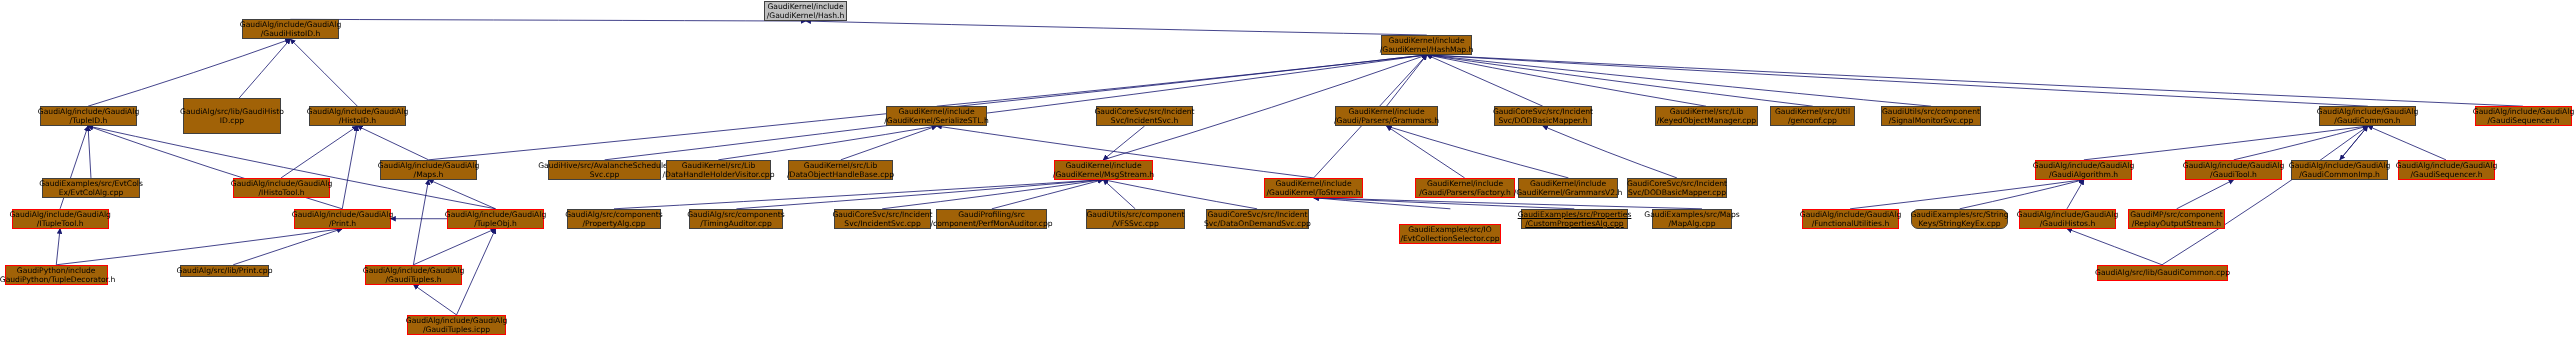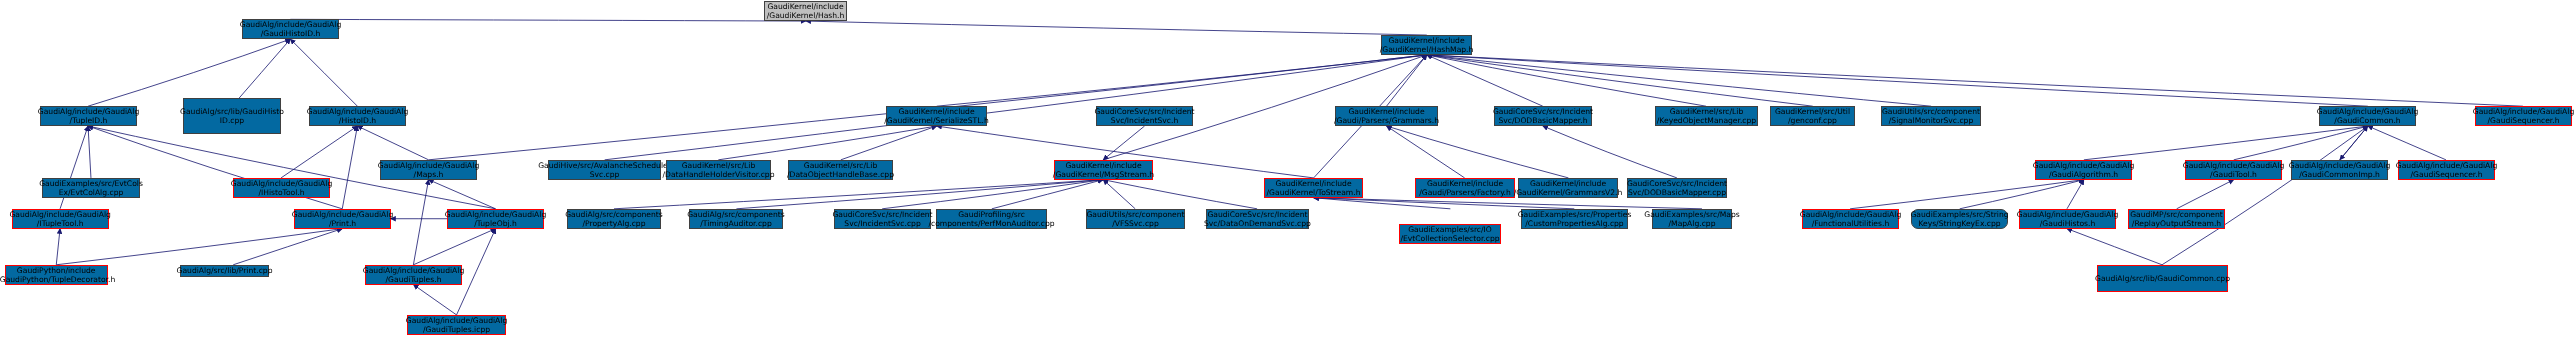--- a/index.html
+++ b/index.html
@@ -12,21 +12,21 @@
     overflow:hidden;
   }
   #edges{position:absolute;left:0;top:0;width:2576px;height:343px;}
   .node{
     position:absolute;
     box-sizing:border-box;
     display:flex;
     align-items:center;
     justify-content:center;
     text-align:center;
-    background:#0369a1;
+    background:#a16207;
     border:0.6px solid #404040;
     color:#000000;
     font-size:7.6px;
     line-height:1.22;
     white-space:pre-line;
     padding:0.6px 1.7px;
     z-index:5;
   }
   .node.red{border:0.6px solid #ff0000;}
   .node.root{background:#bfbfbf;border:0.6px solid #404040;}
@@ -144,21 +144,21 @@
 /DataObjectHandleBase.cpp</div>
       <div class="node" style="left: 886px; top: 106px; width: 101px; height: 20px;">GaudiKernel/include
 /GaudiKernel/SerializeSTL.h</div>
       <div class="node" style="left: 567px; top: 209px; width: 94px; height: 20px;">GaudiAlg/src/components
 /PropertyAlg.cpp</div>
       <div class="node" style="left: 689px; top: 209px; width: 94px; height: 20px;">GaudiAlg/src/components
 /TimingAuditor.cpp</div>
       <div class="node" style="left: 834px; top: 209px; width: 97px; height: 20px;">GaudiCoreSvc/src/Incident
 Svc/IncidentSvc.cpp</div>
       <div class="node" style="left: 936px; top: 209px; width: 111px; height: 20px;">GaudiProfiling/src
-/components/PerfMonAuditor.cpp</div>
+/component/PerfMonAuditor.cpp</div>
       <div class="node" style="left: 1086px; top: 209px; width: 99px; height: 20px;">GaudiUtils/src/component
 /VFSSvc.cpp</div>
       <div class="node" style="left: 1206px; top: 209px; width: 103px; height: 20px;">GaudiCoreSvc/src/Incident
 Svc/DataOnDemandSvc.cpp</div>
       <div class="node" style="left: 1096px; top: 106px; width: 97px; height: 20px;">GaudiCoreSvc/src/Incident
 Svc/IncidentSvc.h</div>
       <div class="node red" style="left: 1054px; top: 160px; width: 99px; height: 20px;">GaudiKernel/include
 /GaudiKernel/MsgStream.h</div>
       <div class="node red" style="left: 1264px; top: 178px; width: 99px; height: 20px;">GaudiKernel/include
 /GaudiKernel/ToStream.h</div>
@@ -173,21 +173,21 @@
       <div class="node" style="left: 1627px; top: 178px; width: 100px; height: 20px;">GaudiCoreSvc/src/Incident
 Svc/DODBasicMapper.cpp</div>
       <div class="node" style="left: 1655px; top: 106px; width: 103px; height: 20px;">GaudiKernel/src/Lib
 /KeyedObjectManager.cpp</div>
       <div class="node" style="left: 1770px; top: 106px; width: 85px; height: 20px;">GaudiKernel/src/Util
 /genconf.cpp</div>
       <div class="node" style="left: 1881px; top: 106px; width: 100px; height: 20px;">GaudiUtils/src/component
 /SignalMonitorSvc.cpp</div>
       <div class="node red" style="left: 1399px; top: 224px; width: 102px; height: 20px;">GaudiExamples/src/IO
 /EvtCollectionSelector.cpp</div>
-      <div class="node" style="left: 1521px; top: 209px; width: 107px; height: 20px;">GaudiExamples/src/Properties
+      <div class="node" style="left: 1521px; top: 209px; width: 107px; height: 20px; text-decoration: underline;">GaudiExamples/src/Properties
 /CustomPropertiesAlg.cpp</div>
       <div class="node" style="left: 1652px; top: 209px; width: 80px; height: 20px;">GaudiExamples/src/Maps
 /MapAlg.cpp</div>
       <div class="node red" style="left: 1802px; top: 209px; width: 97px; height: 20px;">GaudiAlg/include/GaudiAlg
 /FunctionalUtilities.h</div>
       <div class="node" style="left: 1911px; top: 209px; width: 97px; height: 20px; border-radius: 7px;">GaudiExamples/src/String
 Keys/StringKeyEx.cpp</div>
       <div class="node red" style="left: 2019px; top: 209px; width: 97px; height: 20px;">GaudiAlg/include/GaudiAlg
 /GaudiHistos.h</div>
       <div class="node red" style="left: 2128px; top: 209px; width: 97px; height: 20px;">GaudiMP/src/component
@@ -197,16 +197,16 @@
       <div class="node red" style="left: 2185px; top: 160px; width: 97px; height: 20px;">GaudiAlg/include/GaudiAlg
 /GaudiTool.h</div>
       <div class="node" style="left: 2291px; top: 160px; width: 97px; height: 20px;">GaudiAlg/include/GaudiAlg
 /GaudiCommonImp.h</div>
       <div class="node red" style="left: 2398px; top: 160px; width: 97px; height: 20px;">GaudiAlg/include/GaudiAlg
 /GaudiSequencer.h</div>
       <div class="node" style="left: 2319px; top: 106px; width: 97px; height: 20px;">GaudiAlg/include/GaudiAlg
 /GaudiCommon.h</div>
       <div class="node red" style="left: 2475px; top: 106px; width: 97px; height: 20px;">GaudiAlg/include/GaudiAlg
 /GaudiSequencer.h</div>
-      <div class="node red" style="left: 2097px; top: 265px; width: 131px; height: 27px;">GaudiAlg/src/lib/GaudiCommon.cpp</div>
+      <div class="node red" style="left: 2097px; top: 265px; width: 131px; height: 16px;">GaudiAlg/src/lib/GaudiCommon.cpp</div>
     </div>
 </div>
 
 
 </body></html>

